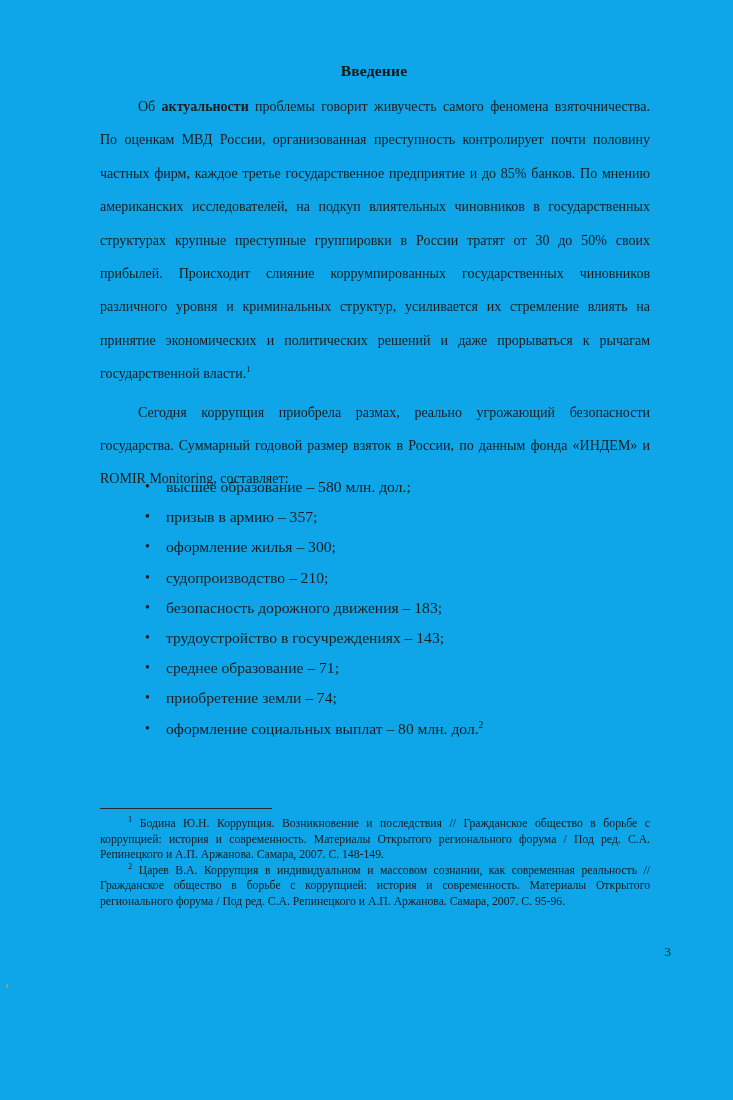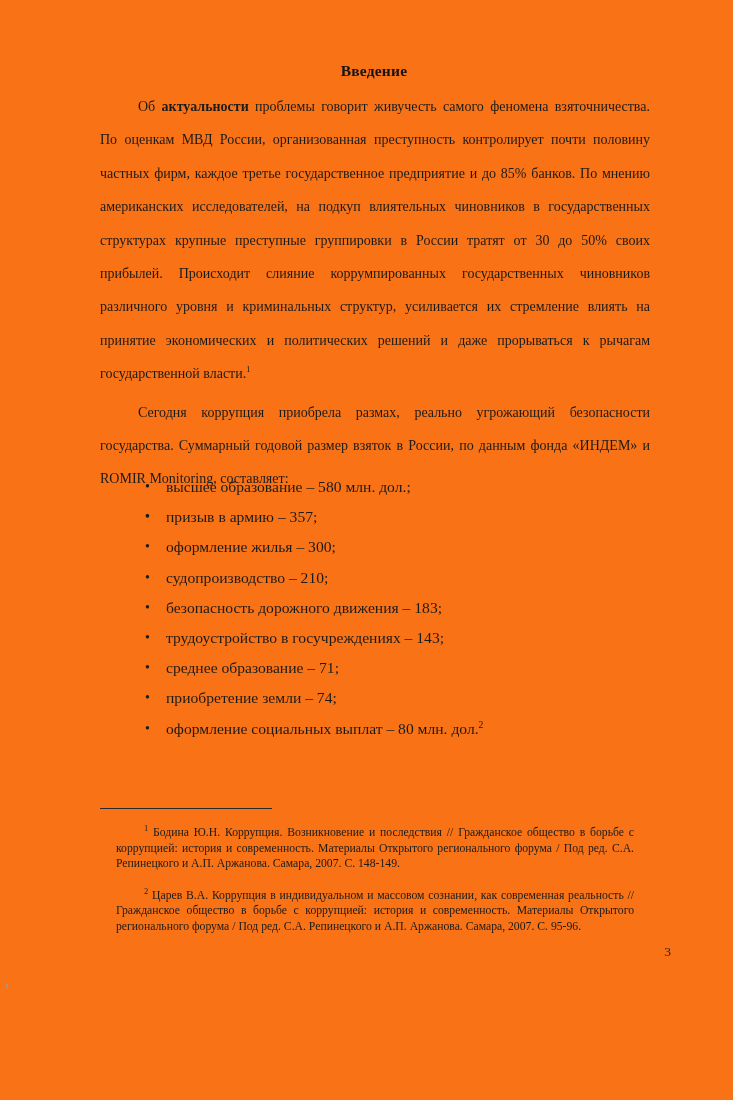--- a/index.html
+++ b/index.html
@@ -5,21 +5,21 @@
   html, body {
     margin: 0;
     padding: 0;
     background: #ffffff;
   }
 
   .page {
     position: relative;
     width: 733px;
     height: 1100px;
-    background: #f97316;
+    background: #0ea5e9;
     overflow: hidden;
     font-family: "Liberation Serif", "DejaVu Serif", serif;
     color: #1c1c1c;
     box-sizing: border-box;
   }
 
   
   .doc-heading {
     position: absolute;
     left: 100px;
@@ -107,21 +107,21 @@
     border-top: 1.4px solid #2a2a2a;
     margin: 0 0 7px 0;
   }
 
   .footnote {
     font-size: 11.7px;
     line-height: 15.6px;
     text-align: justify;
     text-justify: inter-word;
     color: #1b1b1b;
-    margin: 16px;
+    margin: 0;
     text-indent: 28px;
     hyphens: none;
   }
 
   .footnote sup {
     font-size: 0.72em;
     vertical-align: super;
     line-height: 0;
   }
 

